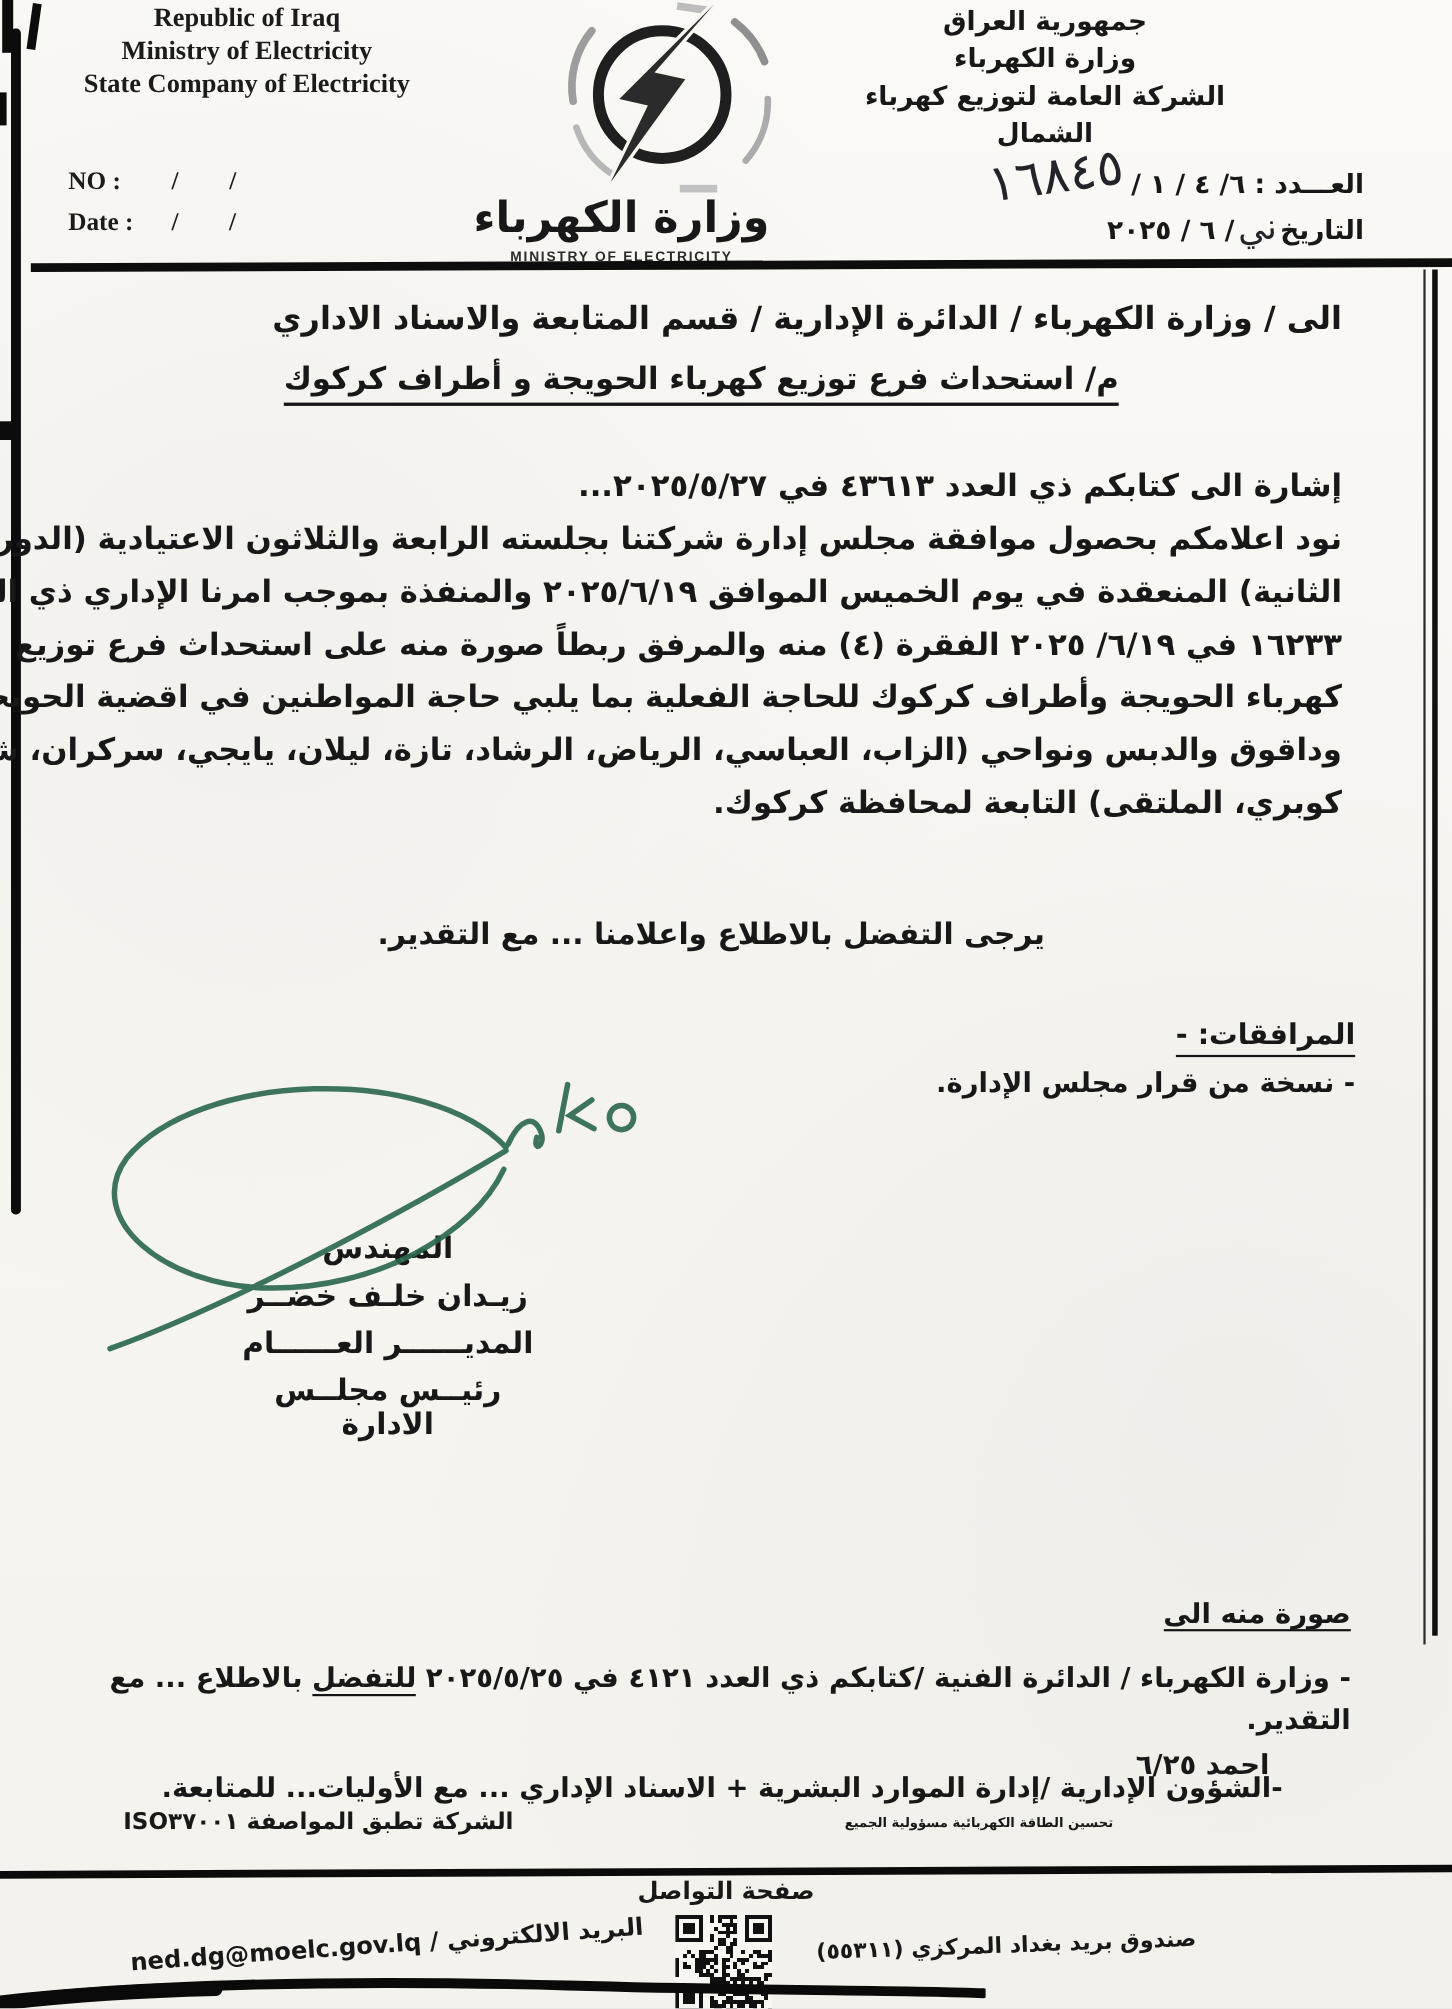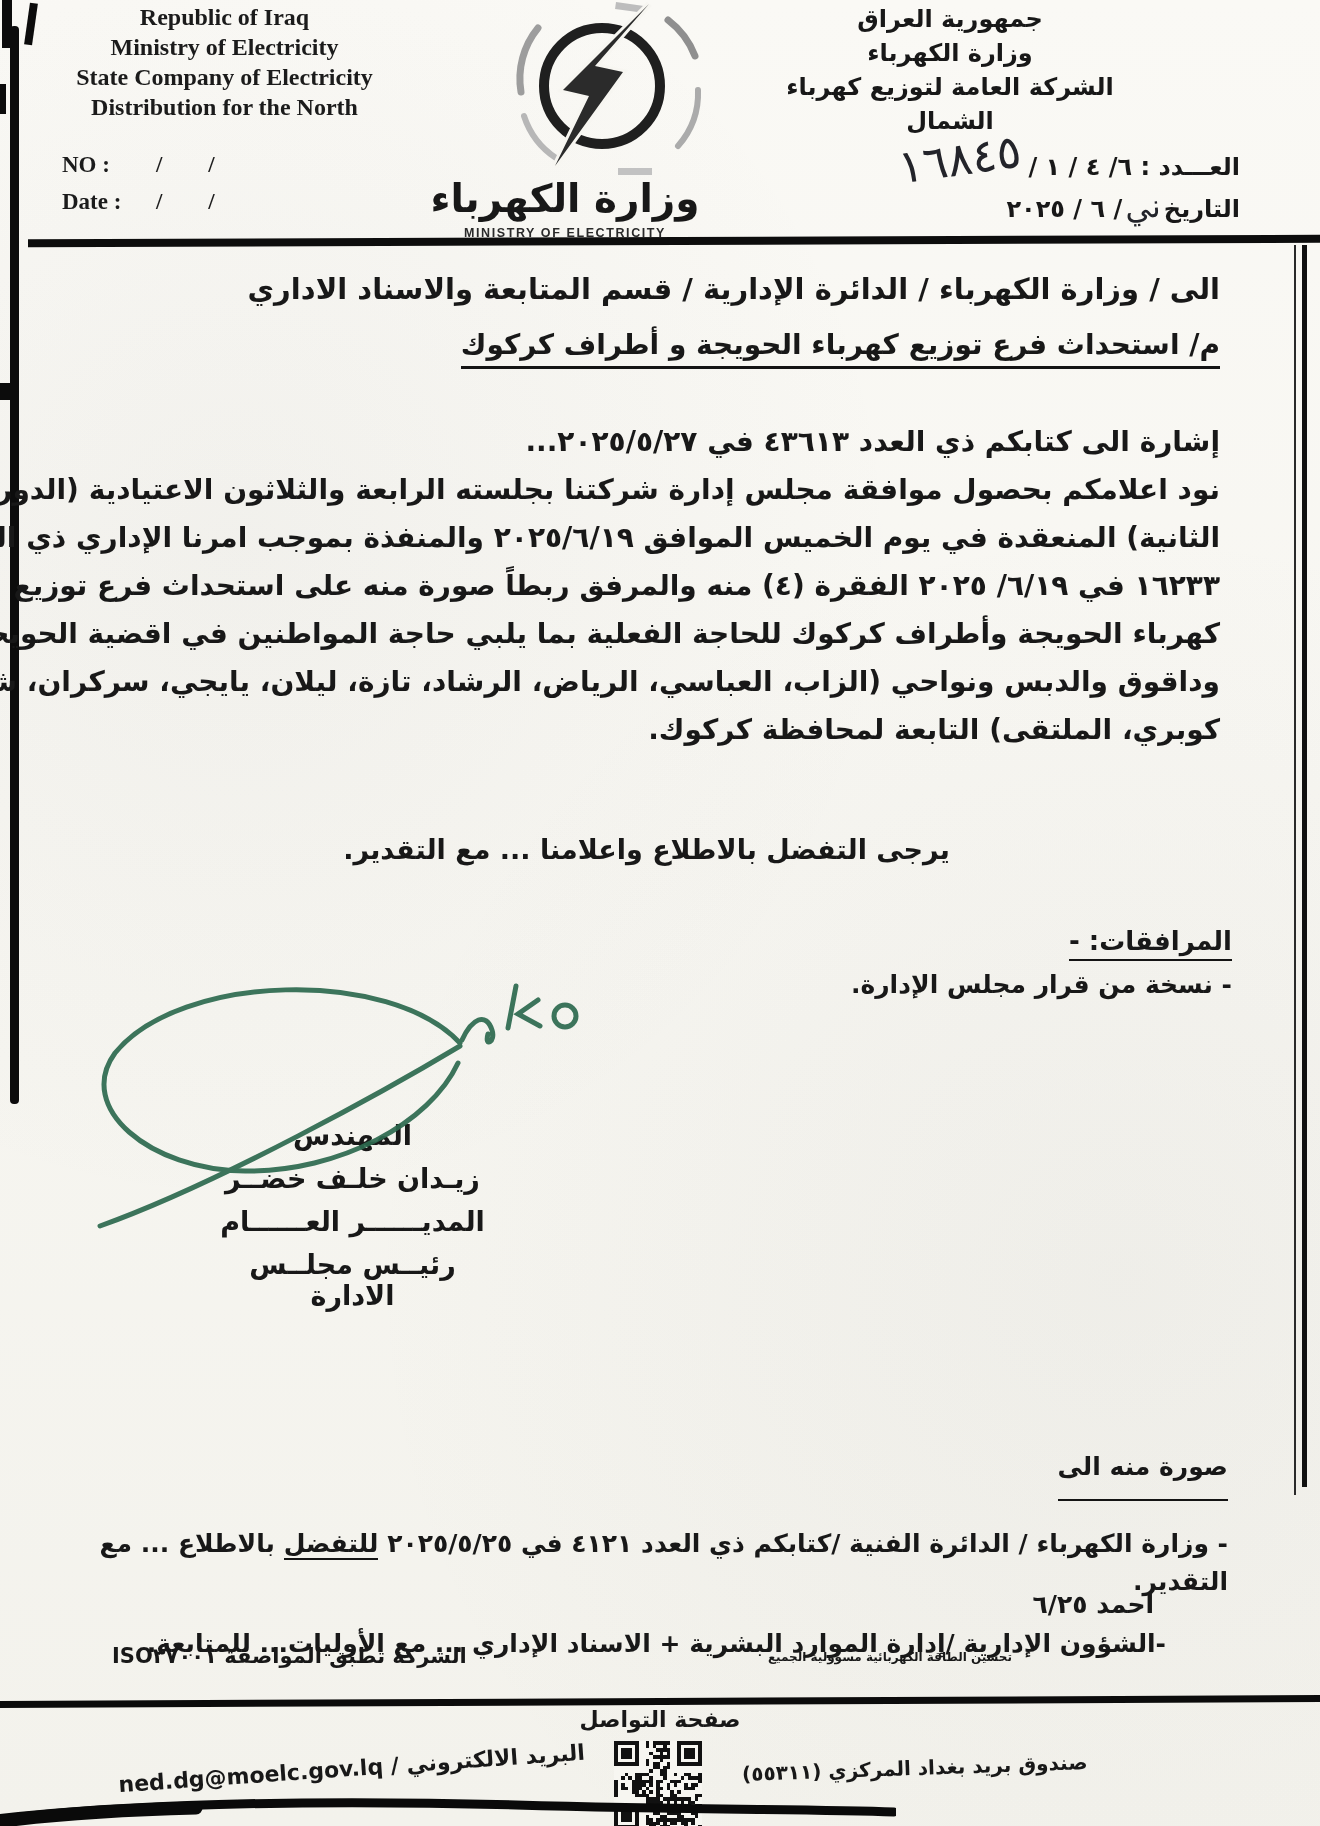--- a/index.html
+++ b/index.html
@@ -25,38 +25,38 @@
   .num-line{right:80px;top:140px;display:flex;align-items:center;font-weight:700;font-size:24px;}
   .date-line-ar{right:80px;top:190px;display:flex;align-items:center;font-weight:700;font-size:24px;}
   .hand{font-weight:400;color:#23242a;display:inline-block;transform:rotate(-8deg) translateY(-8px);
         font-size:46px;letter-spacing:5px;margin:0 6px;}
   .hand-sm{font-weight:400;color:#23242a;display:inline-block;transform:rotate(-5deg) translateY(-2px);
         font-size:32px;margin:0 3px;}
   .rule{left:28px;top:237px;width:1292px;height:8px;background:#0d0d0d;transform:rotate(-0.2deg);}
 
   
   .addressee{left:55px;top:272px;width:1165px;font-weight:700;font-size:29px;}
-  .subject-wrap{left:55px;top:328px;width:1165px;text-align:right;}
+  .subject-wrap{left:55px;top:328px;width:1165px;text-align:center;}
   .subject{display:inline-block;font-weight:700;font-size:28px;border-bottom:3px solid #141414;padding-bottom:5px;}
   .para{left:55px;top:418px;width:1165px;font-weight:700;font-size:28px;}
   .bline{height:48px;line-height:48px;text-align:justify;text-align-last:justify;white-space:nowrap;overflow:visible;}
   .bline.endline{text-align:right;text-align-last:right;}
   .closing{right:370px;top:834px;font-weight:700;font-size:27px;}
   .attach{right:88px;top:926px;text-align:right;}
   .attach-title{display:inline-block;font-weight:700;font-size:26px;border-bottom:2.5px solid #141414;padding-bottom:3px;}
   .attach-item{margin-top:9px;font-weight:700;font-size:25px;}
 
   
   .sig-block{left:215px;top:1120px;width:275px;text-align:center;font-weight:700;font-size:27px;}
   .sig-block div{margin-bottom:12px;}
   .sig-svg{left:60px;top:958px;pointer-events:none;}
 
   
   .copyto{right:92px;top:1452px;left:60px;text-align:right;}
-  .copy-title{display:inline-block;font-weight:700;font-size:25px;border-bottom:2.5px solid #141414;padding-bottom:18px;}
+  .copy-title{display:inline-block;font-weight:700;font-size:25px;border-bottom:2.5px solid #141414;padding-bottom:0;}
   .copy-line{margin-top:24px;font-weight:700;font-size:25px;line-height:38px;}
   .copy-line .u{border-bottom:2.5px solid #141414;}
   .copy-line2-indent{margin-right:62px;}
   .annotation{right:166px;top:1590px;font-weight:700;font-size:25px;}
 
   
   .slogan{right:308px;top:1650px;font-weight:700;font-size:12px;}
   .iso{left:112px;top:1644px;font-weight:700;font-size:21px;}
   .rule2{left:0;top:1698px;width:1320px;height:7px;background:#0b0b0b;transform:rotate(-0.25deg);}
   .contact{left:560px;top:1707px;width:200px;text-align:center;font-weight:700;font-size:22px;}
@@ -81,21 +81,20 @@
   <div class="abs edge-right-b"></div>
   <div class="abs mark" style="left:2px;top:0;width:10px;height:48px;"></div>
   <div class="abs mark" style="left:27px;top:3px;width:8px;height:42px;transform:rotate(8deg);"></div>
   <div class="abs mark" style="left:0;top:84px;width:6px;height:30px;"></div>
   <div class="abs mark" style="left:0;top:383px;width:14px;height:17px;"></div>
 
   <div class="abs hdr-en en-serif">
     <div>Republic of Iraq</div>
     <div>Ministry of  Electricity</div>
     <div>State Company of Electricity</div>
-    <div>Distribution for the North</div>
   </div>
   <div class="abs no-line en-serif">NO :        /        /</div>
   <div class="abs date-line-en en-serif">Date :      /        /</div>
 
   <svg class="abs logo-svg" width="210" height="184" viewBox="0 0 210 184">
     <path d="M40,28 A80,80 0 0 0 23,92" stroke="#9d9d9d" stroke-width="7" fill="none" stroke-linecap="round"></path>
     <path d="M26,116 A80,80 0 0 0 58,158" stroke="#b7b7b7" stroke-width="6" fill="none" stroke-linecap="round"></path>
     <path d="M170,20 A82,82 0 0 1 197,56" stroke="#8f8f8f" stroke-width="7" fill="none" stroke-linecap="round"></path>
     <path d="M200,90 A80,80 0 0 1 180,146" stroke="#ababab" stroke-width="6" fill="none" stroke-linecap="round"></path>
     <rect x="118" y="2" width="30" height="7" fill="#bdbdbd" transform="rotate(8 118 2)"></rect>

